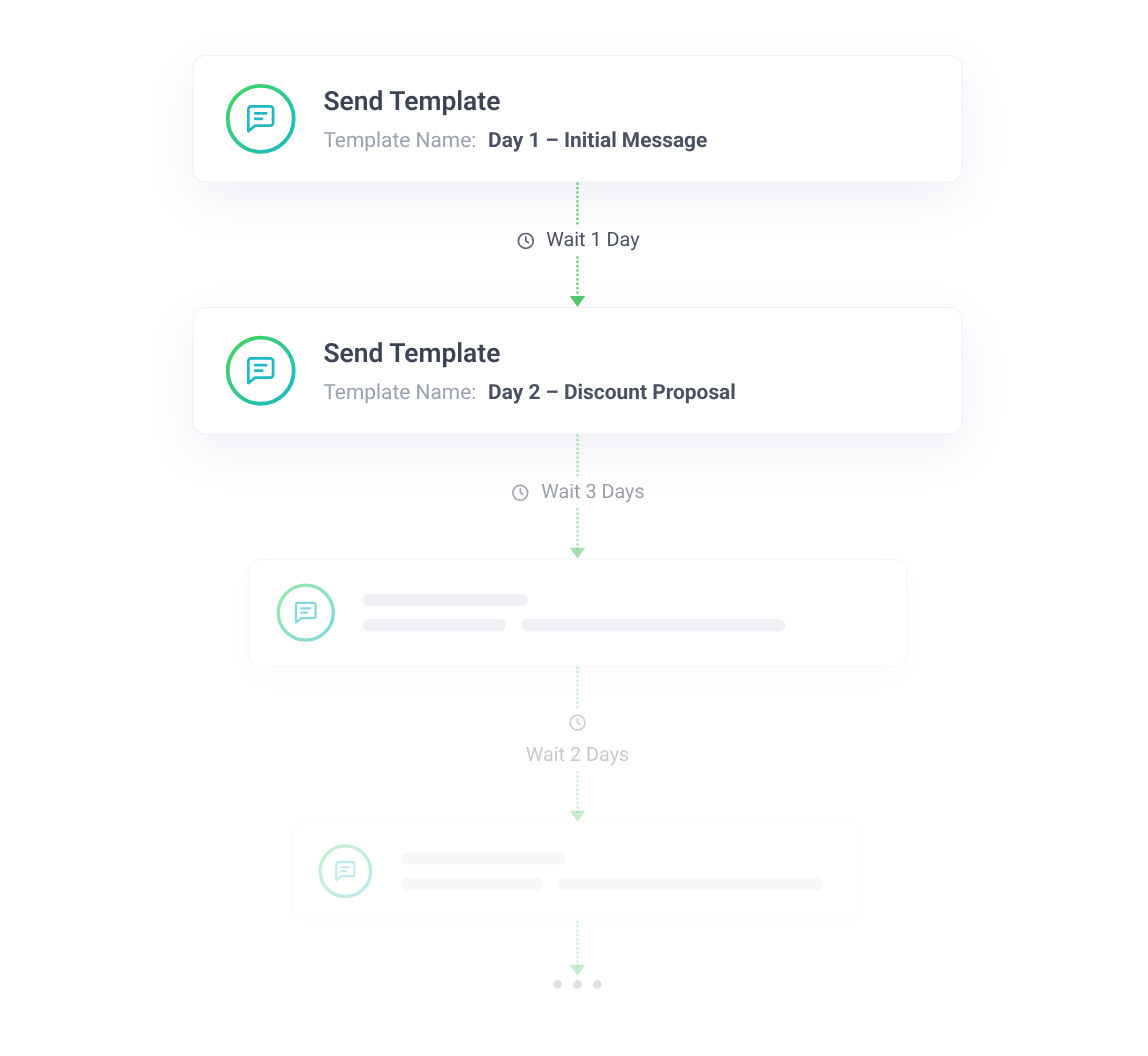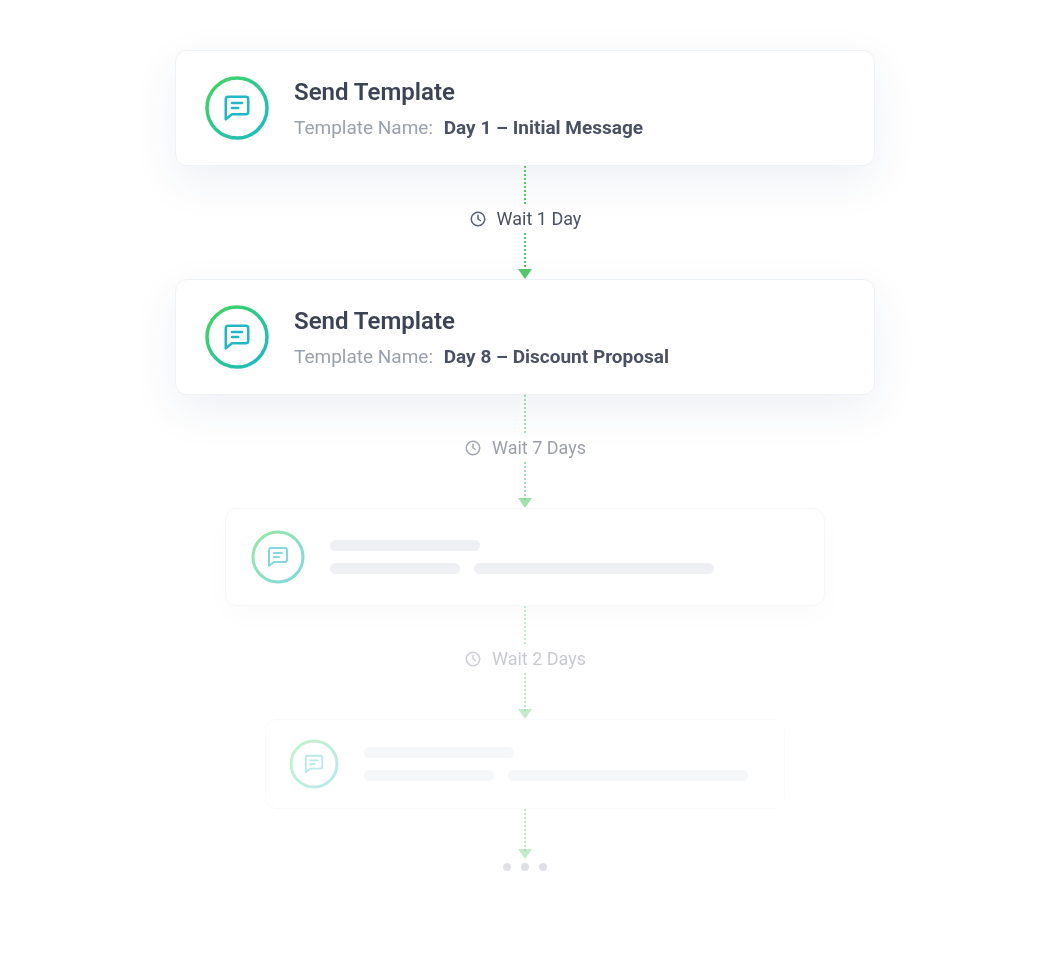--- a/index.html
+++ b/index.html
@@ -109,21 +109,21 @@
   .wait-label {
     display: flex;
     align-items: center;
     gap: 10px;
     font-size: 18px;
     color: #4a5162;
     font-weight: 400;
     padding: 4px 0;
   }
   .wait-label.faded { opacity: 0.55; }
-  .wait-label.faded2 { opacity: 0.30; }
+  .wait-label.faded2 { opacity: 0.30; flex-direction: column; }
   .clock {
     width: 18px; height: 18px;
     display: inline-flex;
   }
 
   
   .ph-line {
     height: 11px;
     border-radius: 6px;
     background: #e2e5ea;
@@ -204,35 +204,35 @@
         <svg class="chat" viewBox="0 0 24 24" fill="none" stroke="#21b8c5" stroke-width="2" stroke-linecap="round" stroke-linejoin="round">
           <path d="M21 15a2 2 0 0 1-2 2H8l-5 4V5a2 2 0 0 1 2-2h14a2 2 0 0 1 2 2z"></path>
           <line x1="8" y1="8" x2="16" y2="8"></line>
           <line x1="8" y1="12" x2="13" y2="12"></line>
         </svg>
       </div>
       <div class="card-body">
         <div class="card-title">Send Template</div>
         <div class="card-sub">
           <span>Template Name:</span>
-          <span class="value">Day 8 – Discount Proposal</span>
+          <span class="value">Day 2 – Discount Proposal</span>
         </div>
       </div>
     </div>
 
     <div class="connector">
       <div class="dotted-line faded"></div>
       <div class="wait-label faded">
         <span class="clock">
           <svg viewBox="0 0 24 24" fill="none" stroke="#5a6172" stroke-width="2" stroke-linecap="round" stroke-linejoin="round">
             <circle cx="12" cy="12" r="9"></circle>
               <polyline points="12 7 12 12 15 14"></polyline>
           </svg>
         </span>
-        <span>Wait 7 Days</span>
+        <span>Wait 3 Days</span>
       </div>
       <div class="dotted-line faded"></div>
       <div class="arrow-down faded"></div>
     </div>
 
     <div class="card faded-1">
       <div class="icon-circle sm">
         <svg class="ring" viewBox="0 0 56 56">
           <circle cx="28" cy="28" r="25" fill="none" stroke="url(#grad1)" stroke-width="3"></circle>
         </svg>

